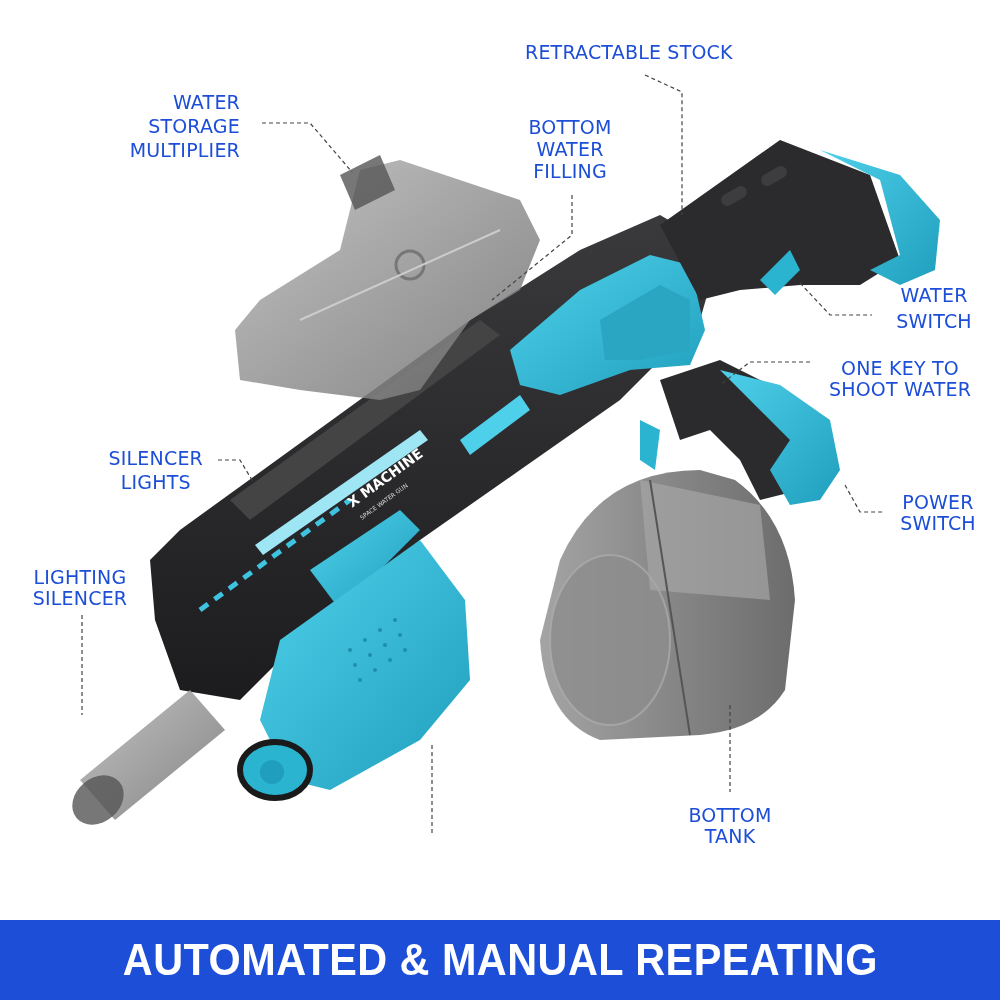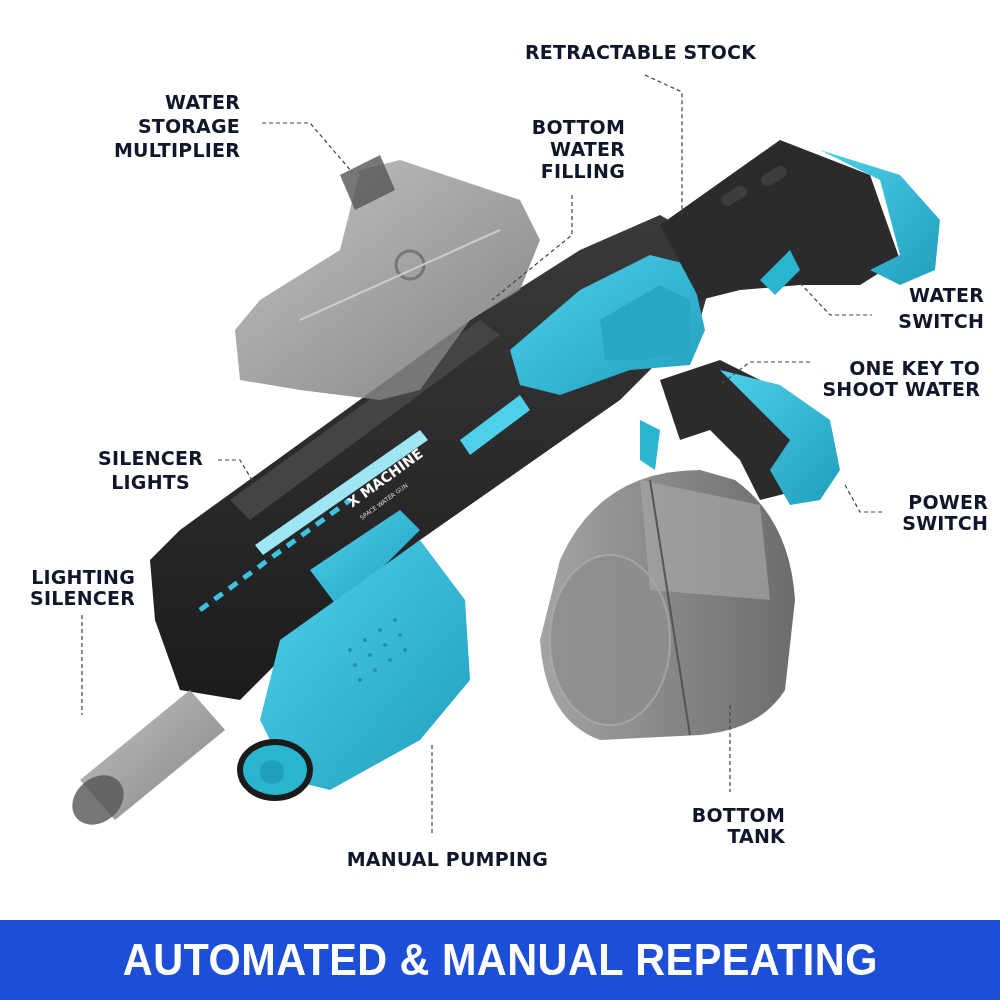--- a/index.html
+++ b/index.html
@@ -3,30 +3,30 @@
 <meta charset="utf-8">
 <style>
   html, body { margin: 0; padding: 0; }
   body {
     width: 1000px; height: 1000px; position: relative; overflow: hidden;
     background: #ffffff;
     font-family: "DejaVu Sans", "Liberation Sans", sans-serif;
   }
   .label {
     position: absolute;
-    color: #0f172a;
-    font-weight: bold;
+    color: #1d4ed8;
+    font-weight: normal;
     font-size: 19px;
     line-height: 24px;
     letter-spacing: 0.2px;
     white-space: nowrap;
   }
   .label span { display: block; }
   .right { text-align: right; }
-  .center { text-align: right; }
+  .center { text-align: center; }
   .left { text-align: left; }
   .illustration { position: absolute; left: 0; top: 0; width: 1000px; height: 920px; }
   .leaders { position: absolute; left: 0; top: 0; width: 1000px; height: 920px; pointer-events: none; }
   .banner {
     position: absolute; left: 0; top: 920px; width: 1000px; height: 80px;
     background: #1d4ed8;
     display: flex; align-items: center; justify-content: center;
   }
   .banner-text {
     color: #ffffff;
@@ -191,18 +191,17 @@
   <span>LIGHTING</span>
   <span style="margin-top:-3px;">SILENCER</span>
 </div>
 
 <div class="label center" style="left:675px; top:803px; width:110px;">
   <span>BOTTOM</span>
   <span style="margin-top:-3px;">TANK</span>
 </div>
 
 <div class="label center" style="left:318px; top:847px; width:230px;">
-  <span>MANUAL PUMPING</span>
 </div>
 
 <div class="banner">
   <div class="banner-text">AUTOMATED &amp; MANUAL REPEATING</div>
 </div>
 
 </body></html>

